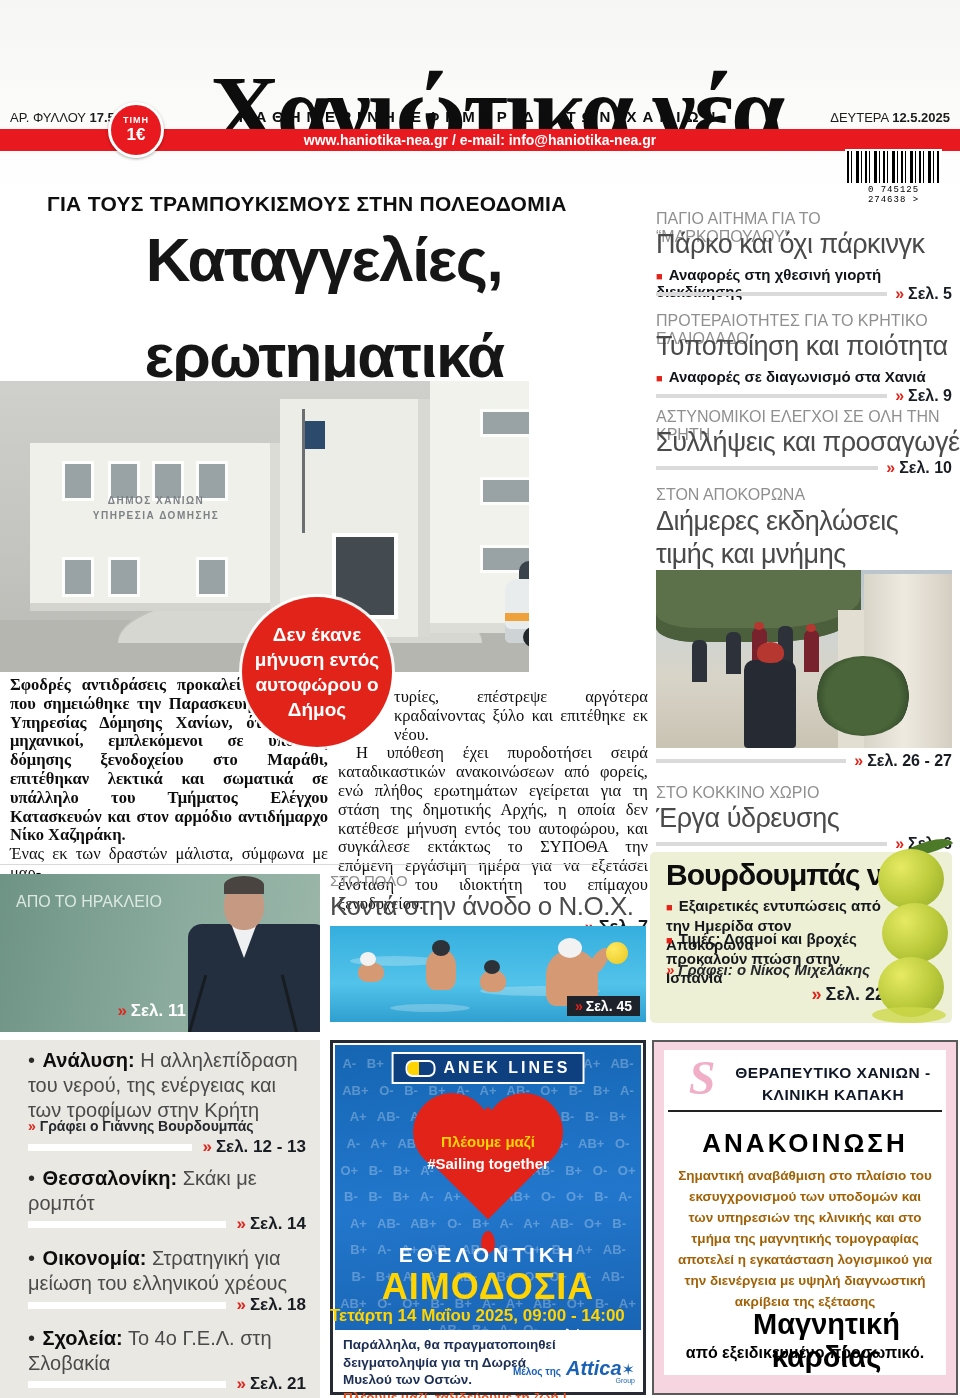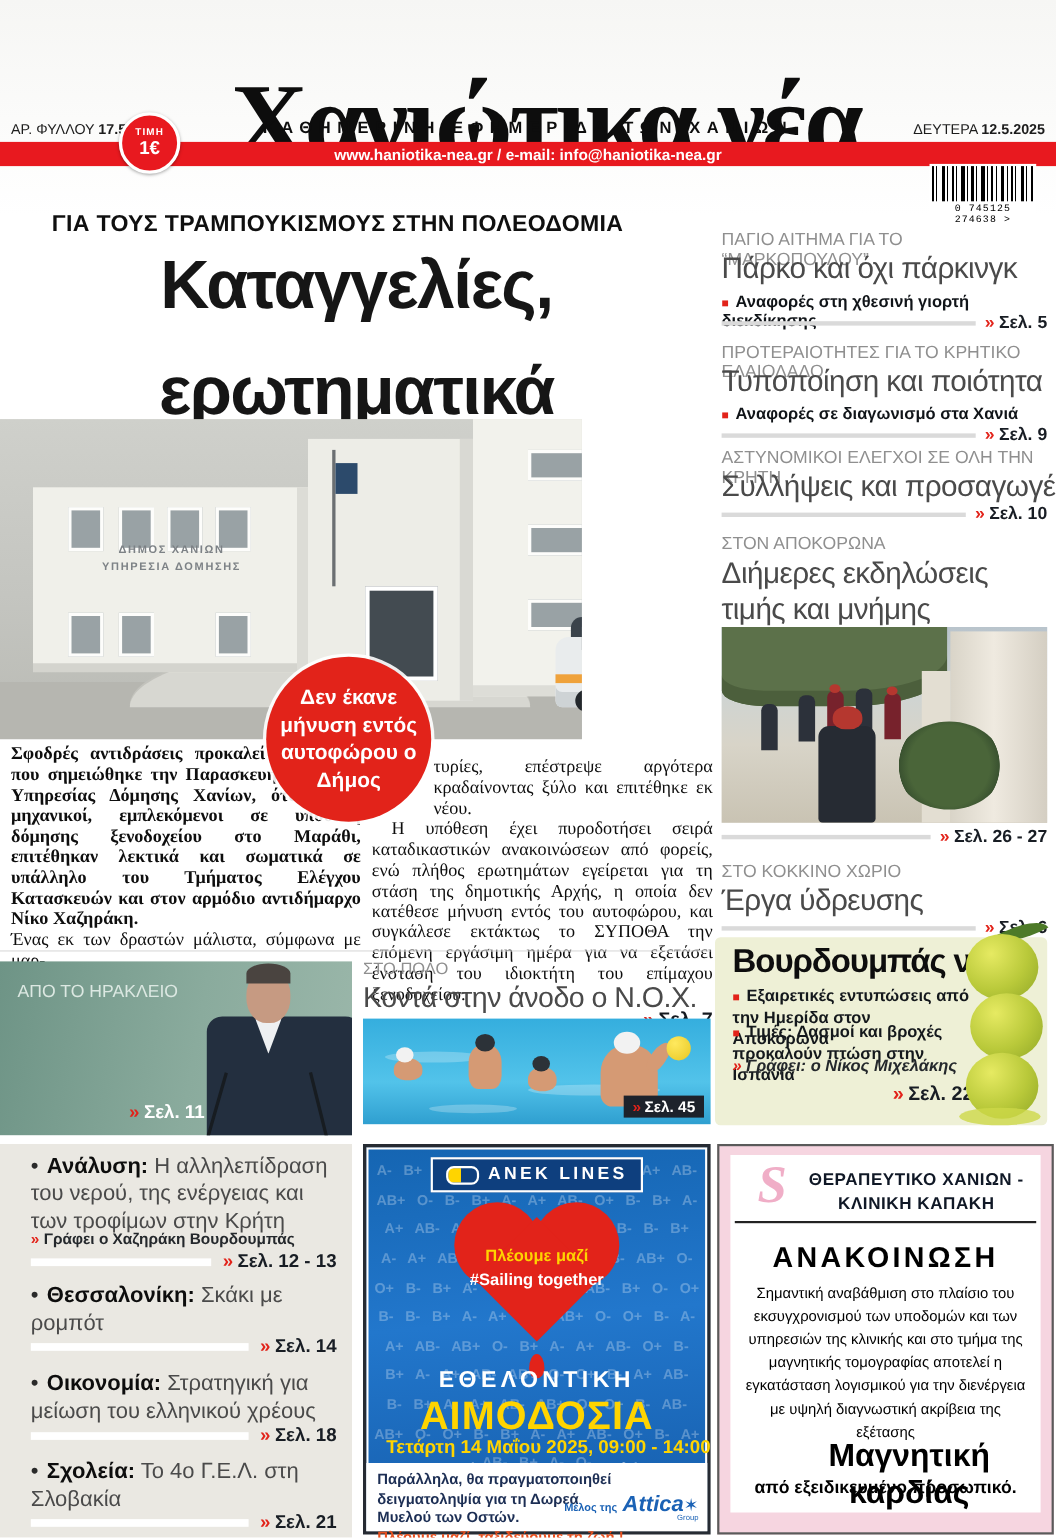--- a/index.html
+++ b/index.html
@@ -134,21 +134,21 @@
   .abrand{color:#fff;font-weight:700;font-size:16px;letter-spacing:3px;white-space:nowrap;}
   .heart{position:absolute;left:50%;top:50px;transform:translateX(-50%);width:150px;height:132px;}
   .hc{position:absolute;width:78px;height:78px;border-radius:50%;background:#e2231a;top:0;}
   .hc1{left:0;} .hc2{right:0;}
   .hs{position:absolute;left:35px;top:30px;width:80px;height:80px;transform:rotate(45deg);background:#e2231a;}
   .hdrop{position:absolute;left:68px;bottom:-28px;width:14px;height:22px;border-radius:50% 50% 50% 50%/60% 60% 40% 40%;background:#e2231a;}
   .ht1{position:absolute;left:0;right:0;top:40px;text-align:center;color:#ffd400;font-weight:700;font-size:15px;}
   .ht2{position:absolute;left:0;right:0;top:62px;text-align:center;color:#fff;font-weight:700;font-size:15px;}
   .a-ethel{left:330px;top:1243px;width:316px;text-align:center;color:#fff;font-weight:700;font-size:21px;letter-spacing:4px;z-index:2;}
   .a-aimo{left:330px;top:1266px;width:316px;text-align:center;color:#ffd400;font-weight:700;font-size:36px;letter-spacing:1px;z-index:2;}
-  .a-dt{left:330px;top:1306px;width:316px;text-align:right;color:#ffd400;font-weight:700;font-size:17px;z-index:2;}
+  .a-dt{left:330px;top:1306px;width:316px;text-align:left;color:#ffd400;font-weight:700;font-size:17px;z-index:2;}
   .a-loc{left:330px;top:1327px;width:316px;text-align:center;color:#fff;font-weight:700;font-size:14px;z-index:2;}
   .a-c1{left:330px;top:1344px;width:316px;text-align:center;color:#f2f6fb;font-size:12.5px;z-index:2;}
   .a-c2{left:330px;top:1358px;width:316px;text-align:center;color:#f2f6fb;font-size:12.5px;z-index:2;}
   .awhite{position:absolute;left:0;right:0;bottom:0;height:62px;background:#fff;padding:6px 10px 4px;box-sizing:border-box;}
   .n1{color:#1c2e54;font-size:13.5px;line-height:1.3;font-weight:700;width:230px;}
   .n2{color:#e8501e;font-size:13.5px;font-weight:700;margin-top:1px;}
   .attica{position:absolute;right:8px;bottom:8px;text-align:right;color:#1b62b5;}
   .attica .ml{font-size:10px;font-weight:700;margin-right:5px;}
   .attica .nm{font-size:20px;font-weight:700;font-style:italic;}
   .attica .st{font-size:16px;}
@@ -156,21 +156,21 @@
 
   
   .clinic{left:652px;top:1040px;width:306px;height:355px;box-sizing:border-box;border:2px solid #5a5a5a;background:#f6d5e0;}
   .cwhite{position:absolute;left:10px;right:10px;top:8px;bottom:18px;background:#fff;}
   .clogo{position:absolute;left:12px;top:8px;width:52px;height:40px;color:#f0aec7;font-family:"Liberation Serif",serif;
          font-style:italic;font-weight:700;font-size:48px;line-height:40px;text-align:center;}
   .cbrand{position:absolute;left:62px;right:6px;top:12px;text-align:center;font-weight:700;font-size:15.5px;line-height:1.4;
           letter-spacing:.5px;color:#101826;}
   .chr{position:absolute;left:4px;right:4px;top:60px;height:2px;background:#222;}
   .chead{position:absolute;left:0;right:0;top:78px;text-align:center;font-weight:700;font-size:26px;letter-spacing:3px;color:#000;}
-  .cbody{position:absolute;left:12px;right:12px;top:116px;text-align:center;font-weight:400;font-size:13.5px;line-height:1.55;color:#000000;}
+  .cbody{position:absolute;left:12px;right:12px;top:116px;text-align:center;font-weight:700;font-size:13.5px;line-height:1.55;color:#a16207;}
   .cbig{position:absolute;left:0;right:0;top:258px;text-align:center;font-weight:700;font-size:29px;color:#000;padding-left:43px;}
   .csmall{position:absolute;left:0;right:0;top:294px;text-align:center;font-weight:700;font-size:16px;color:#000;}
 </style>
 </head>
 <body>
 
 <div id="page">
 
   <div class="abs mast-issue">
     <span>ΑΡ. ΦΥΛΛΟΥ</span>
@@ -357,21 +357,21 @@
     </div>
   </div>
 
   <div class="abs briefs"></div>
   <div class="abs bi" style="top:1048px;">
     <span class="blt">•</span>
     <b>Ανάλυση:</b>
     <span>Η αλληλεπίδραση του νερού, της ενέργειας και των τροφίμων στην Κρήτη</span>
   </div>
   <div class="abs bauth" style="top:1118px;">
-    <span class="chev">»</span><span>Γράφει ο Χαζηράκη Βουρδουμπάς</span>
+    <span class="chev">»</span><span>Γράφει ο Γιάννης Βουρδουμπάς</span>
   </div>
   <div class="abs bf" style="top:1137px;">
     <div class="wbar"></div>
     <div class="pg"><span class="chev">»</span><span>Σελ. 12 - 13</span></div>
   </div>
 
   <div class="abs bi" style="top:1166px;">
     <span class="blt">•</span>
     <b>Θεσσαλονίκη:</b>
     <span>Σκάκι με ρομπότ</span>

